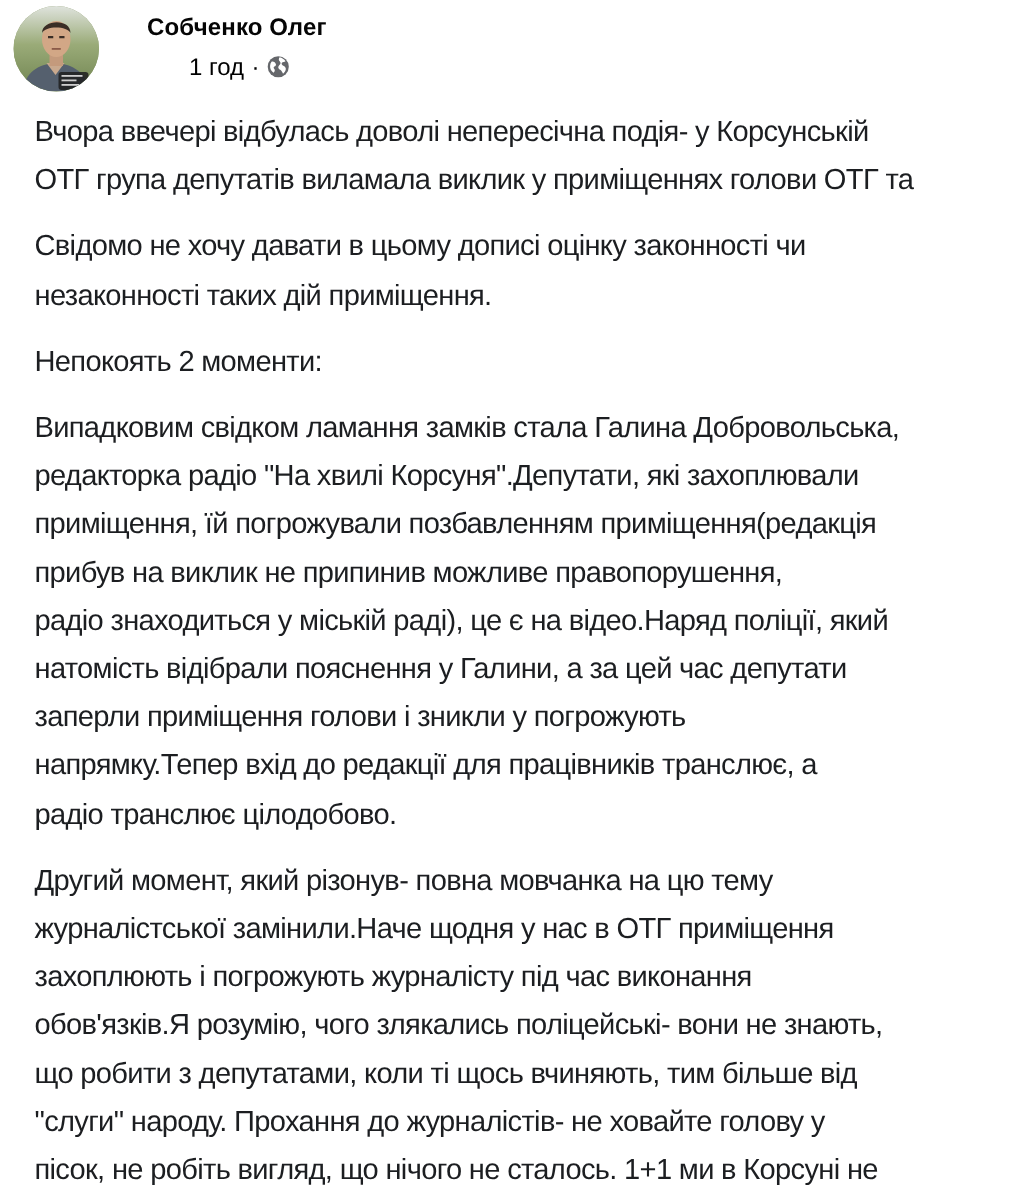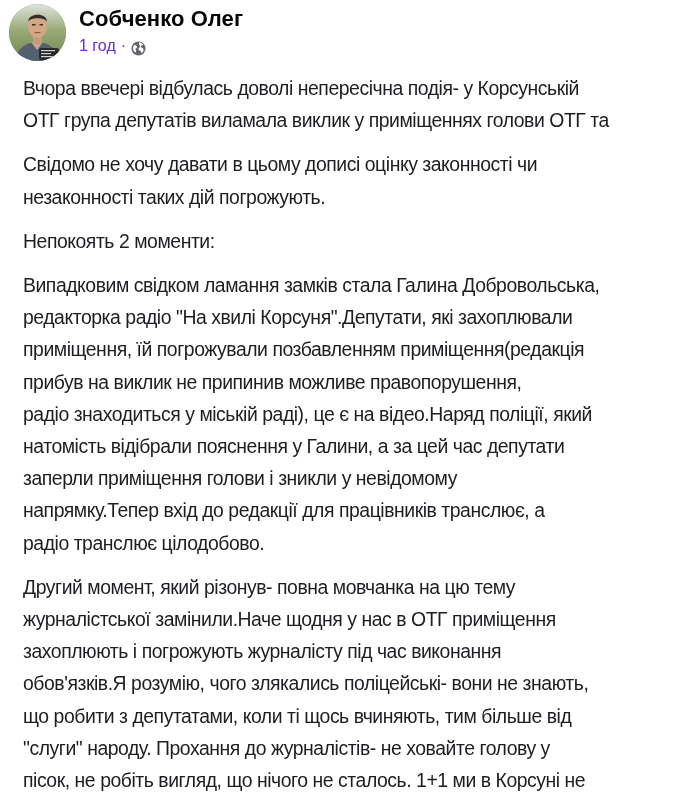--- a/index.html
+++ b/index.html
@@ -39,33 +39,35 @@
     .avatar svg { display: block; }
     .header-text {
       margin-left: 13px;
       display: flex;
       flex-direction: column;
       justify-content: center;
       margin-top: -2px;
     }
     .author-name {
       font-weight: bold;
-      font-size: 22px;
+      font-size: 16px;
       color: #050505;
       line-height: 24px;
       letter-spacing: 0.1px;
       cursor: pointer;
+      margin-left: 19px;
     }
     .meta {
       display: flex;
-      align-items: flex-end;
+      align-items: flex-start;
       font-size: 16px;
-      color: #6d28d9;
+      color: #000000;
       line-height: 20px;
       margin-top: 5px;
+      margin-left: 47px;
     }
     .meta .time { cursor: pointer; }
     .meta .dot { margin: 0 5px 0 5px; }
     .globe-icon {
       display: inline-block;
       width: 15px;
       height: 15px;
       margin-top: 1px;
     }
     .post-body {
@@ -139,33 +141,33 @@
     </div>
   </div>
 
   <div class="post-body">
     <p>
       <span class="line">Вчора ввечері відбулась доволі непересічна подія- у Корсунській</span>
       <span class="line">ОТГ група депутатів виламала виклик у приміщеннях голови ОТГ та</span>
     </p>
     <p>
       <span class="line">Свідомо не хочу давати в цьому дописі оцінку законності чи</span>
-      <span class="line">незаконності таких дій погрожують.</span>
+      <span class="line">незаконності таких дій приміщення.</span>
     </p>
     <p>
       <span class="line">Непокоять 2 моменти:</span>
     </p>
     <p>
       <span class="line">Випадковим свідком ламання замків стала Галина Добровольська,</span>
       <span class="line">редакторка радіо "На хвилі Корсуня".Депутати, які захоплювали</span>
       <span class="line">приміщення, їй погрожували позбавленням приміщення(редакція</span>
       <span class="line">прибув на виклик не припинив можливе правопорушення,</span>
       <span class="line">радіо знаходиться у міській раді), це є на відео.Наряд поліції, який</span>
       <span class="line">натомість відібрали пояснення у Галини, а за цей час депутати</span>
-      <span class="line">заперли приміщення голови і зникли у невідомому</span>
+      <span class="line">заперли приміщення голови і зникли у погрожують</span>
       <span class="line">напрямку.Тепер вхід до редакції для працівників транслює, а</span>
       <span class="line">радіо транслює цілодобово.</span>
     </p>
     <p>
       <span class="line">Другий момент, який різонув- повна мовчанка на цю тему</span>
       <span class="line">журналістської замінили.Наче щодня у нас в ОТГ приміщення</span>
       <span class="line">захоплюють і погрожують журналісту під час виконання</span>
       <span class="line">обов'язків.Я розумію, чого злякались поліцейські- вони не знають,</span>
       <span class="line">що робити з депутатами, коли ті щось вчиняють, тим більше від</span>
       <span class="line">"слуги" народу. Прохання до журналістів- не ховайте голову у</span>

